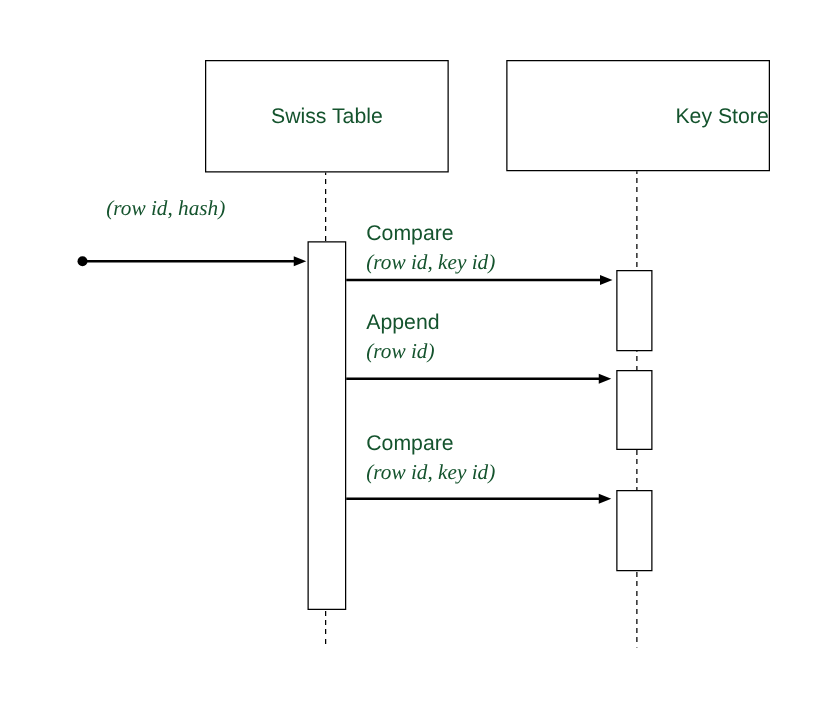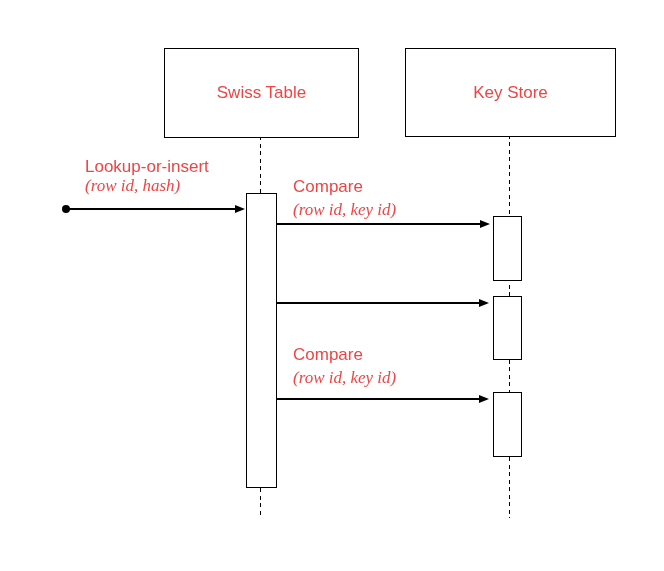--- a/index.html
+++ b/index.html
@@ -6,37 +6,37 @@
     margin: 0;
     padding: 0;
     background: #ffffff;
   }
   .canvas {
     position: relative;
     width: 664px;
     height: 571px;
     background: #ffffff;
     font-family: "Liberation Sans", sans-serif;
-    color: #ef4444;
+    color: #14532d;
     overflow: hidden;
   }
 
   
   .pbox {
     position: absolute;
     border: 1.5px solid #000000;
     background: #ffffff;
     display: flex;
     align-items: center;
     justify-content: center;
     font-size: 17px;
     z-index: 2;
   }
   .pbox.swiss { left: 164px; top: 48px; width: 193px; height: 88px; }
-  .pbox.key   { left: 405px; top: 48px; width: 209px; height: 87px; }
+  .pbox.key   { left: 405px; top: 48px; width: 209px; height: 87px; justify-content: flex-end; }
 
   
   .lifeline {
     position: absolute;
     width: 1.5px;
     background: repeating-linear-gradient(180deg, #000000 0 4px, transparent 4px 7.5px);
     z-index: 1;
   }
   .lifeline.swiss { left: 259.7px; top: 136px; height: 382px; }
   .lifeline.key   { left: 508.7px; top: 135px; height: 383px; }
@@ -132,25 +132,28 @@
   <div class="arrow append">
     <span class="shaft"></span>
     <span class="head"></span>
   </div>
   <div class="arrow compare2">
     <span class="shaft"></span>
     <span class="head"></span>
   </div>
 
   <div class="msg-label lookup">
-    <div class="name">Lookup-or-insert</div>
     <div class="args">(row id, hash)</div>
   </div>
   <div class="msg-label compare1">
     <div class="name">Compare</div>
     <div class="args">(row id, key id)</div>
+  </div>
+  <div class="msg-label append">
+    <div class="name">Append</div>
+    <div class="args">(row id)</div>
   </div>
   <div class="msg-label compare2">
     <div class="name">Compare</div>
     <div class="args">(row id, key id)</div>
   </div>
 
 </div>
 
 </body></html>

